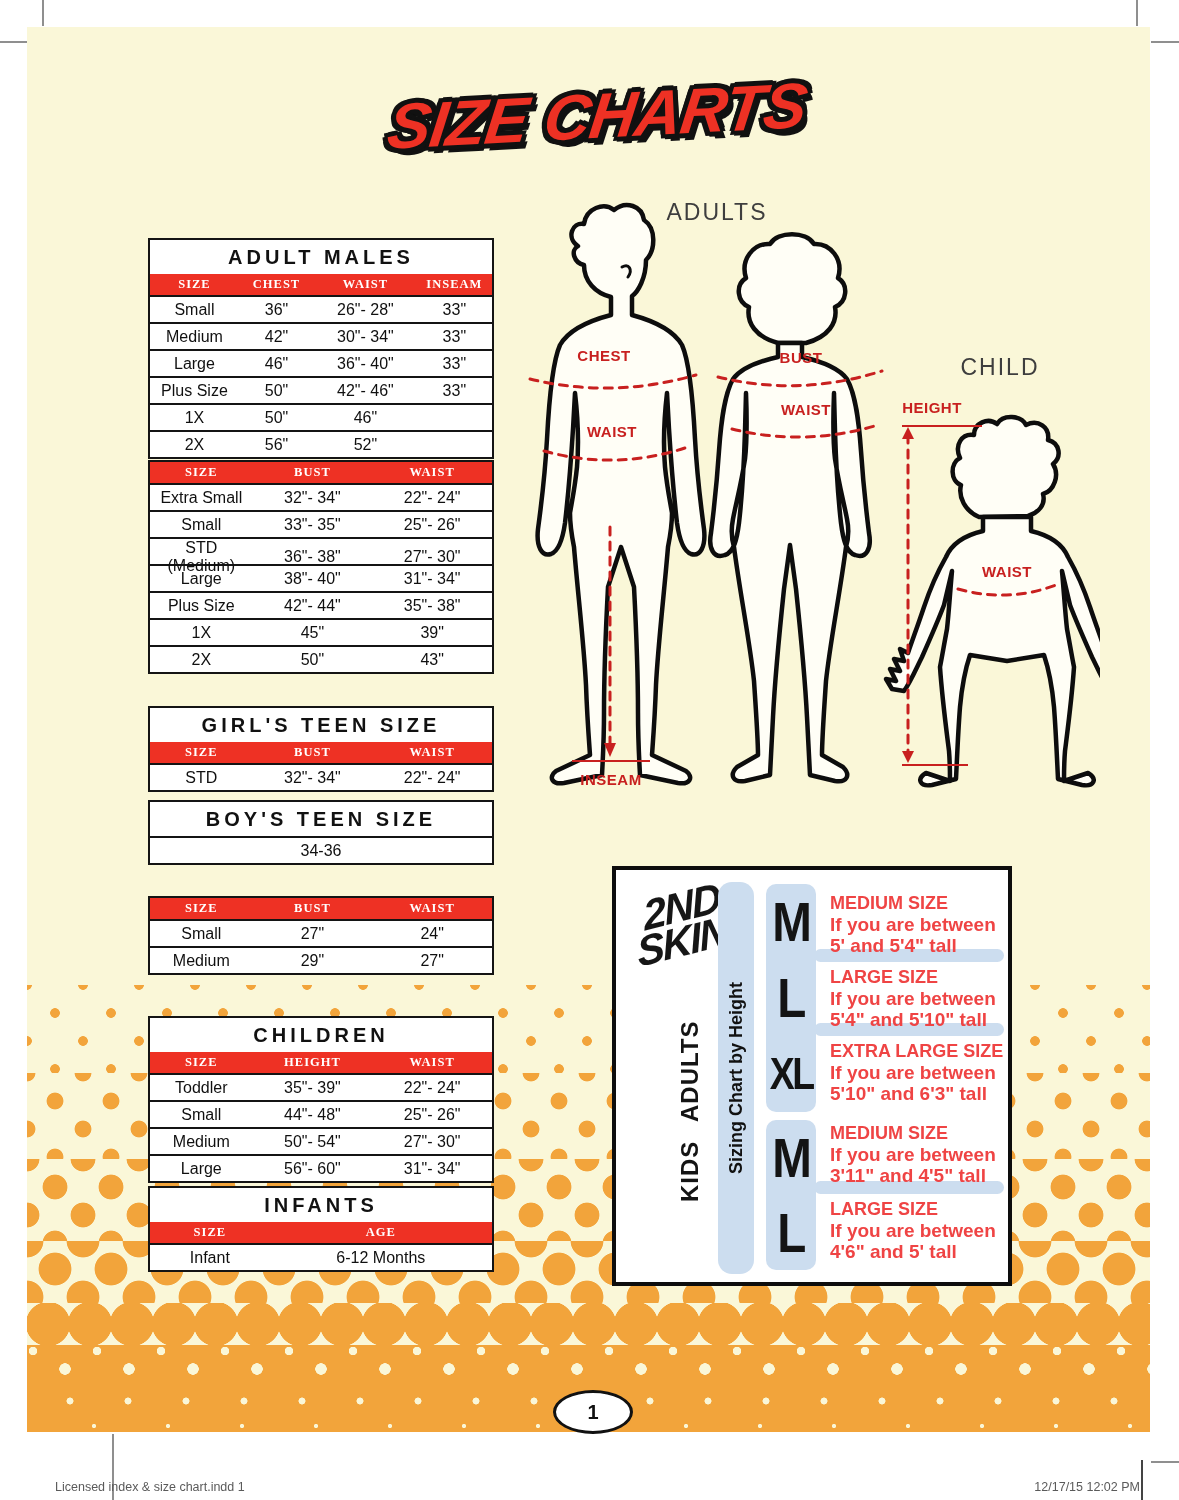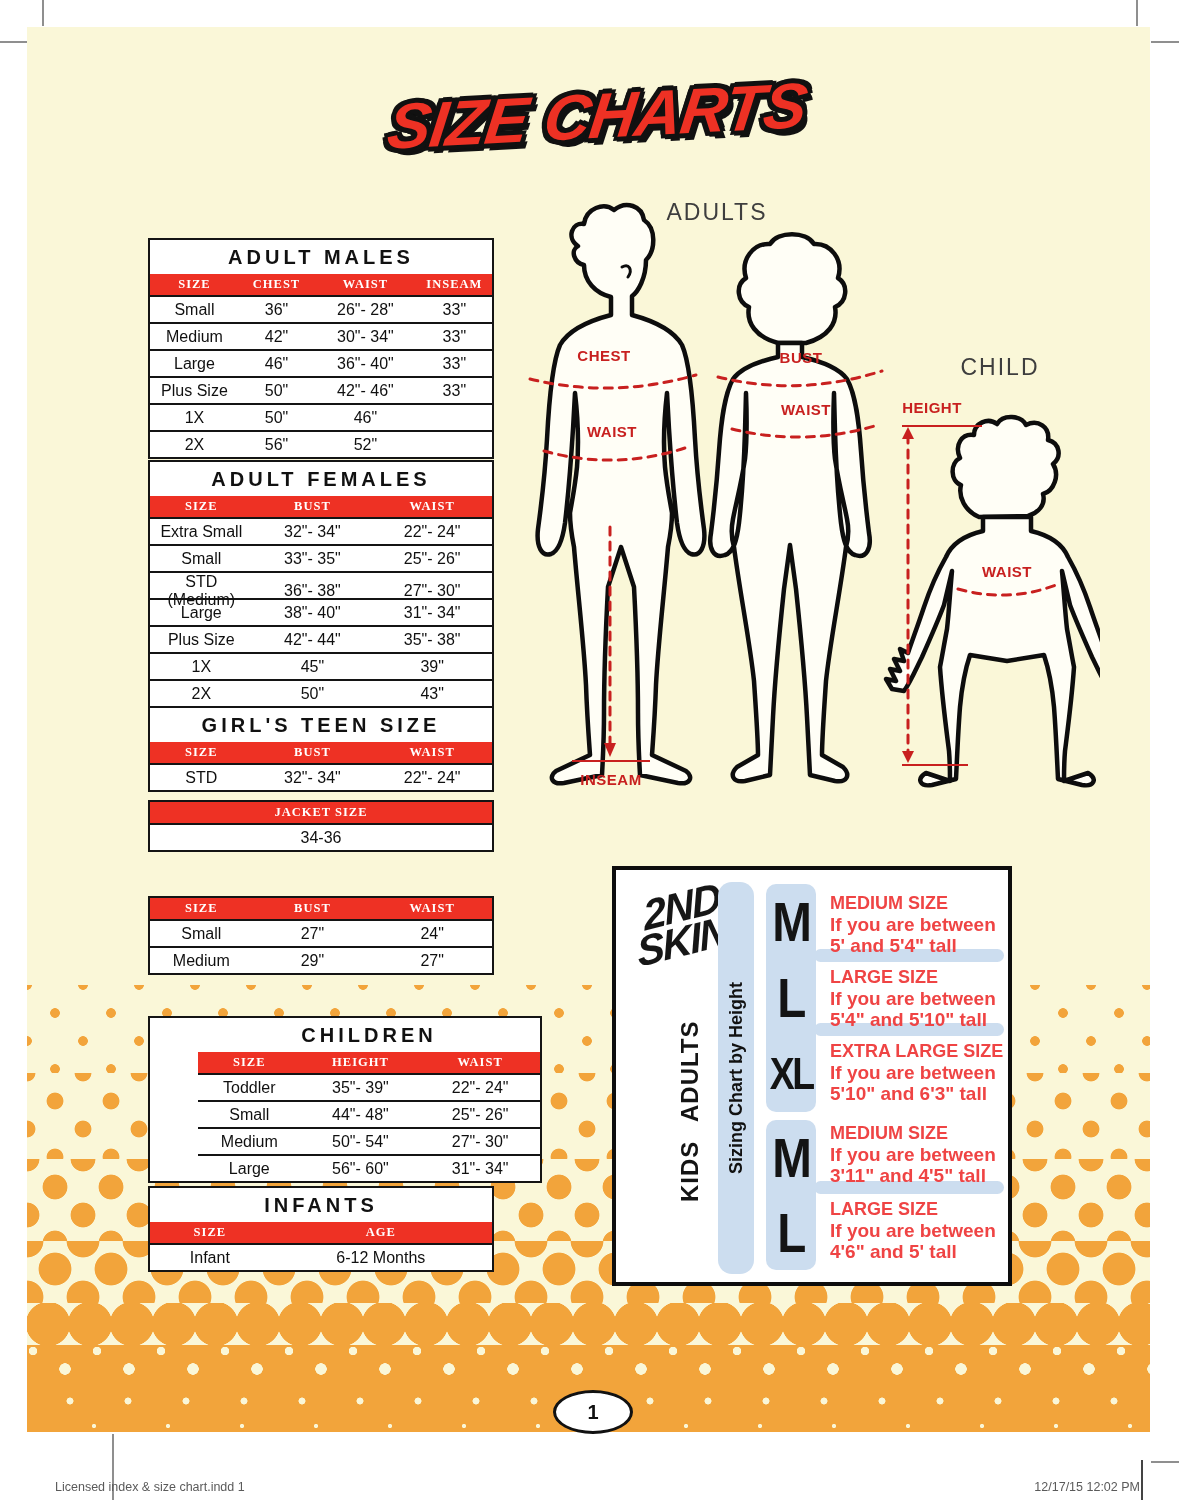--- a/index.html
+++ b/index.html
@@ -200,21 +200,20 @@
           <span></span>
         </div>
         <div class="t-row" style="grid-template-columns:26% 22% 30% 22%">
           <span>2X</span>
           <span>56"</span>
           <span>52"</span>
           <span></span>
         </div>
       </div>
     <div class="size-table" style="top:433px;">
-        <div class="t-title">ADULT FEMALES</div>
         <div class="t-head" style="grid-template-columns:30% 35% 35%">
           <span>SIZE</span>
           <span>BUST</span>
           <span>WAIST</span>
         </div>
         <div class="t-row" style="grid-template-columns:30% 35% 35%">
           <span>Extra Small</span>
           <span>32"- 34"</span>
           <span>22"- 24"</span>
         </div>
@@ -256,23 +255,21 @@
           <span>BUST</span>
           <span>WAIST</span>
         </div>
         <div class="t-row" style="grid-template-columns:30% 35% 35%">
           <span>STD</span>
           <span>32"- 34"</span>
           <span>22"- 24"</span>
         </div>
       </div>
     <div class="size-table" style="top:773px;">
-        <div class="t-head" style="grid-template-columns:100%">
-          <span>JACKET SIZE</span>
-        </div>
+        <div class="t-title">BOY'S TEEN SIZE</div>
         <div class="t-row" style="grid-template-columns:100%">
           <span>34-36</span>
         </div>
       </div>
     <div class="size-table" style="top:869px;">
         <div class="t-head" style="grid-template-columns:30% 35% 35%">
           <span>SIZE</span>
           <span>BUST</span>
           <span>WAIST</span>
         </div>
@@ -280,21 +277,21 @@
           <span>Small</span>
           <span>27"</span>
           <span>24"</span>
         </div>
         <div class="t-row" style="grid-template-columns:30% 35% 35%">
           <span>Medium</span>
           <span>29"</span>
           <span>27"</span>
         </div>
       </div>
-    <div class="size-table" style="top:989px;padding-left:48px;">
+    <div class="size-table" style="top:989px;">
         <div class="t-title">CHILDREN</div>
         <div class="t-head" style="grid-template-columns:30% 35% 35%">
           <span>SIZE</span>
           <span>HEIGHT</span>
           <span>WAIST</span>
         </div>
         <div class="t-row" style="grid-template-columns:30% 35% 35%">
           <span>Toddler</span>
           <span>35"- 39"</span>
           <span>22"- 24"</span>

